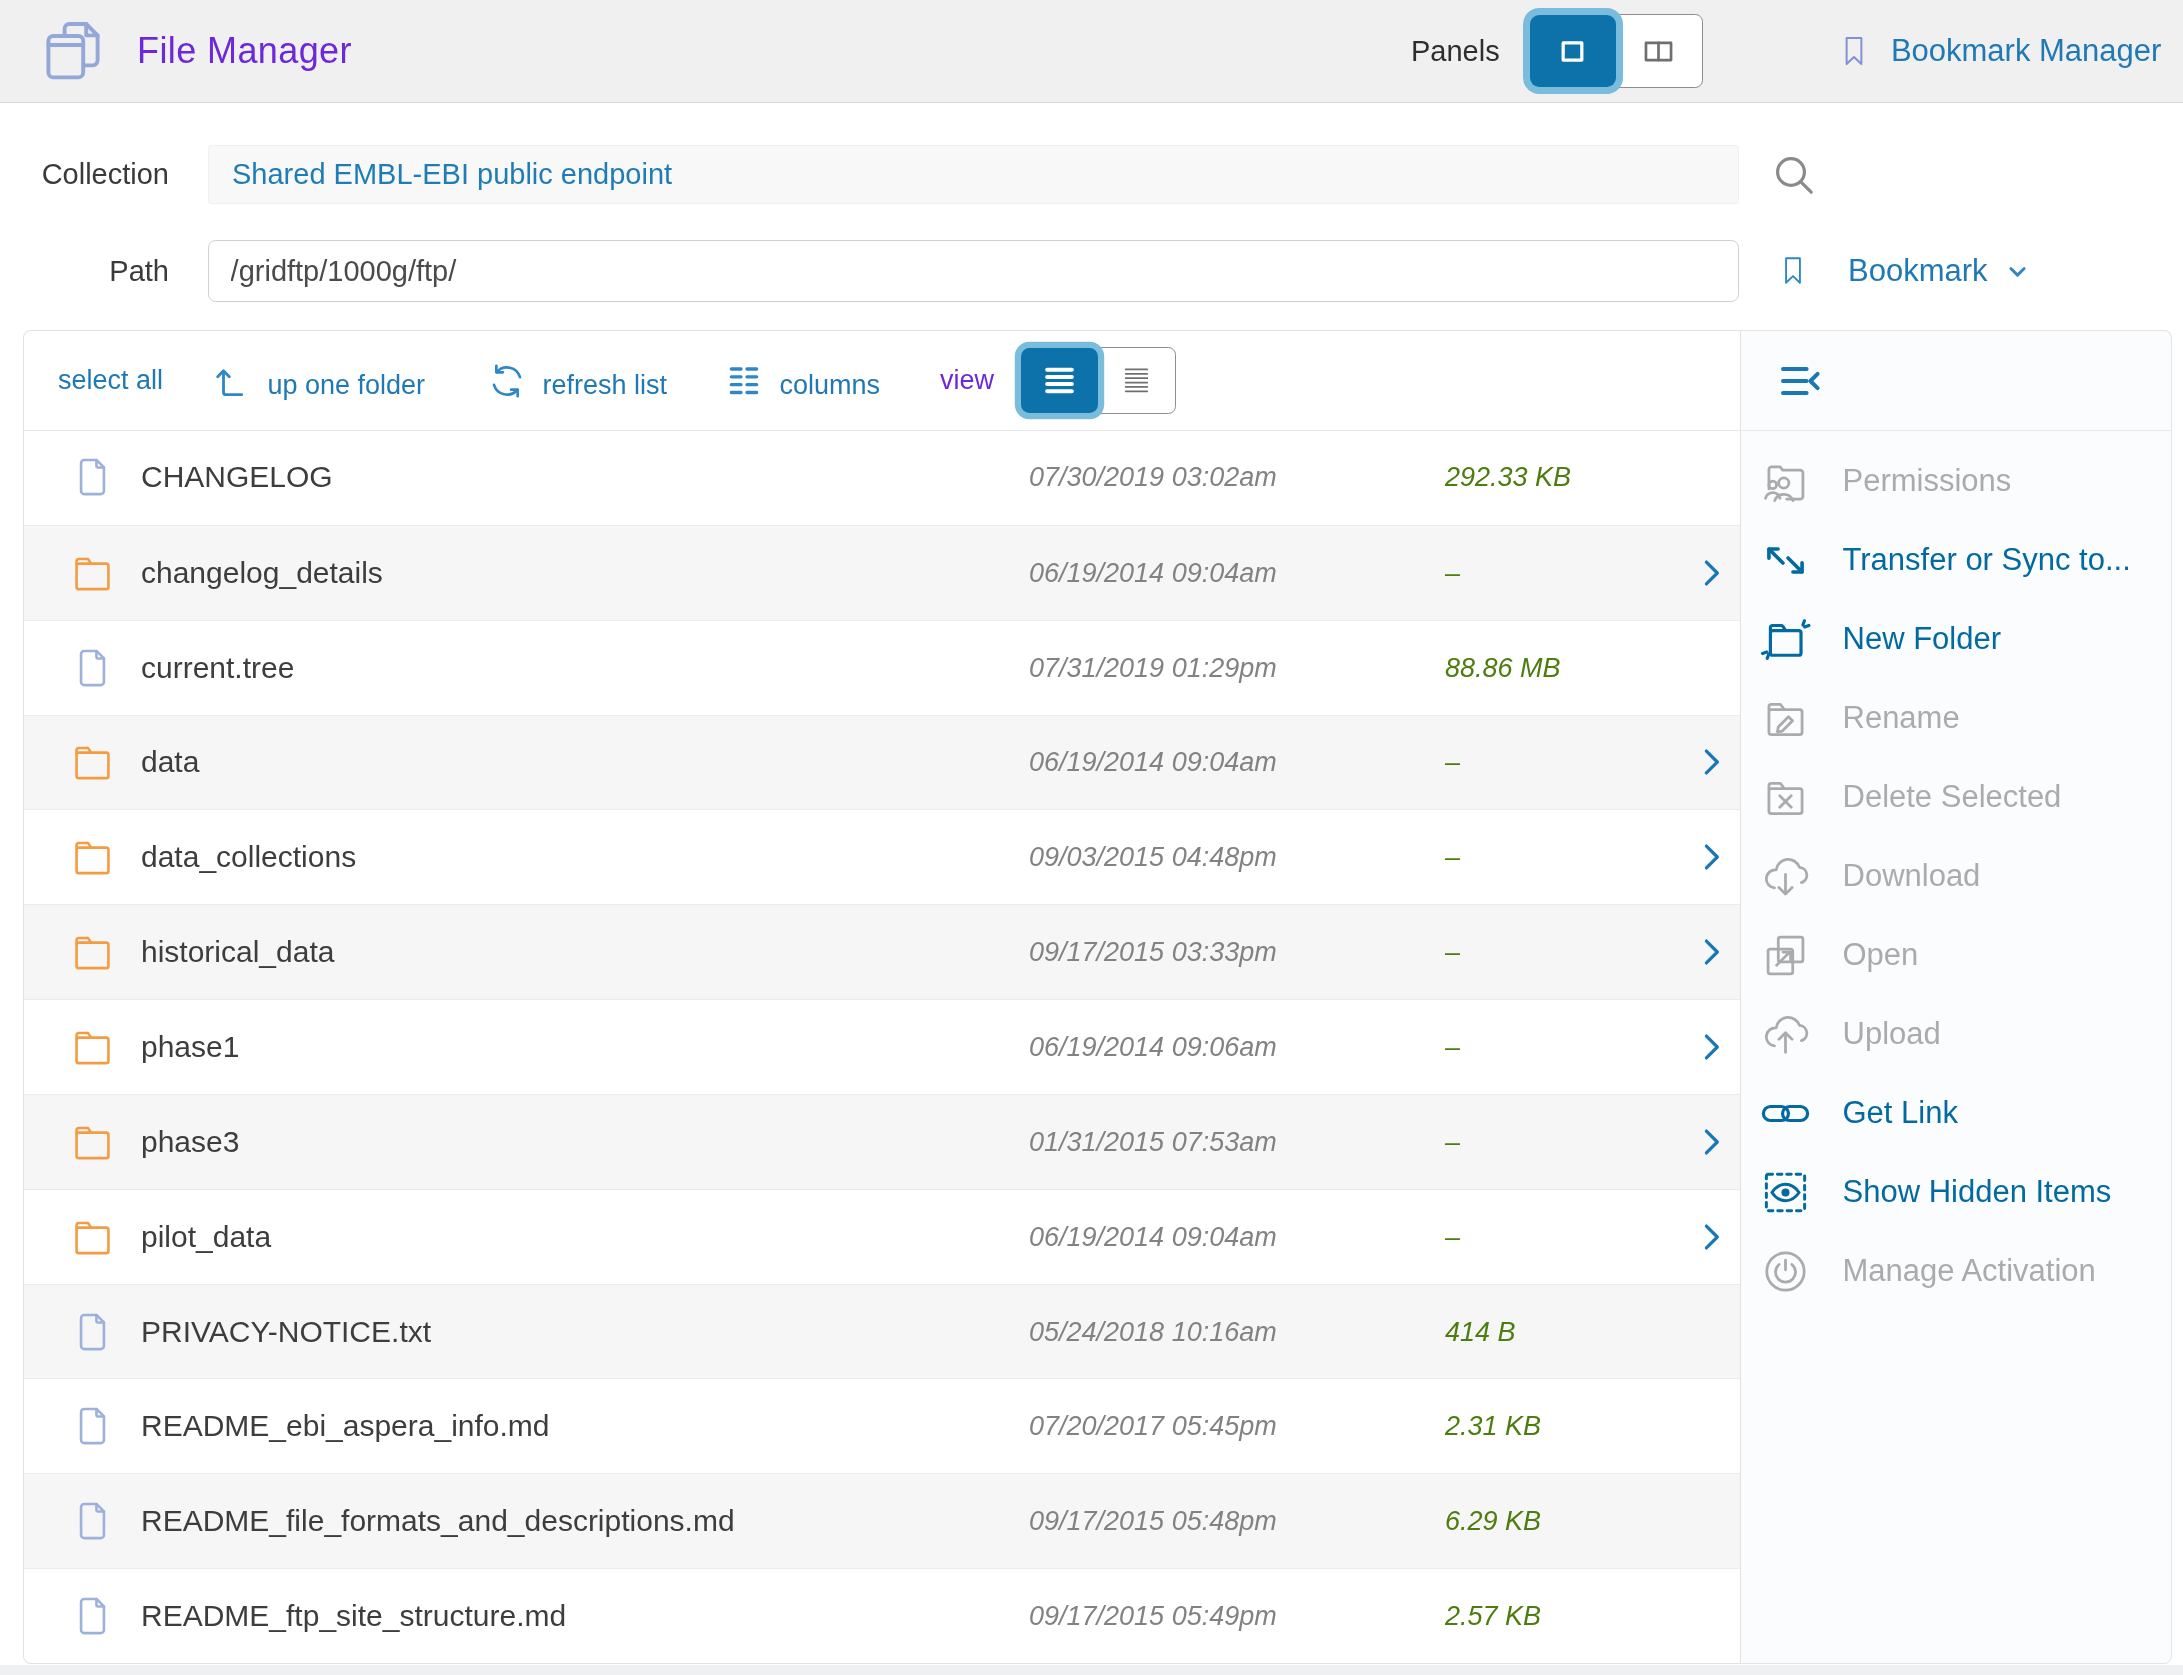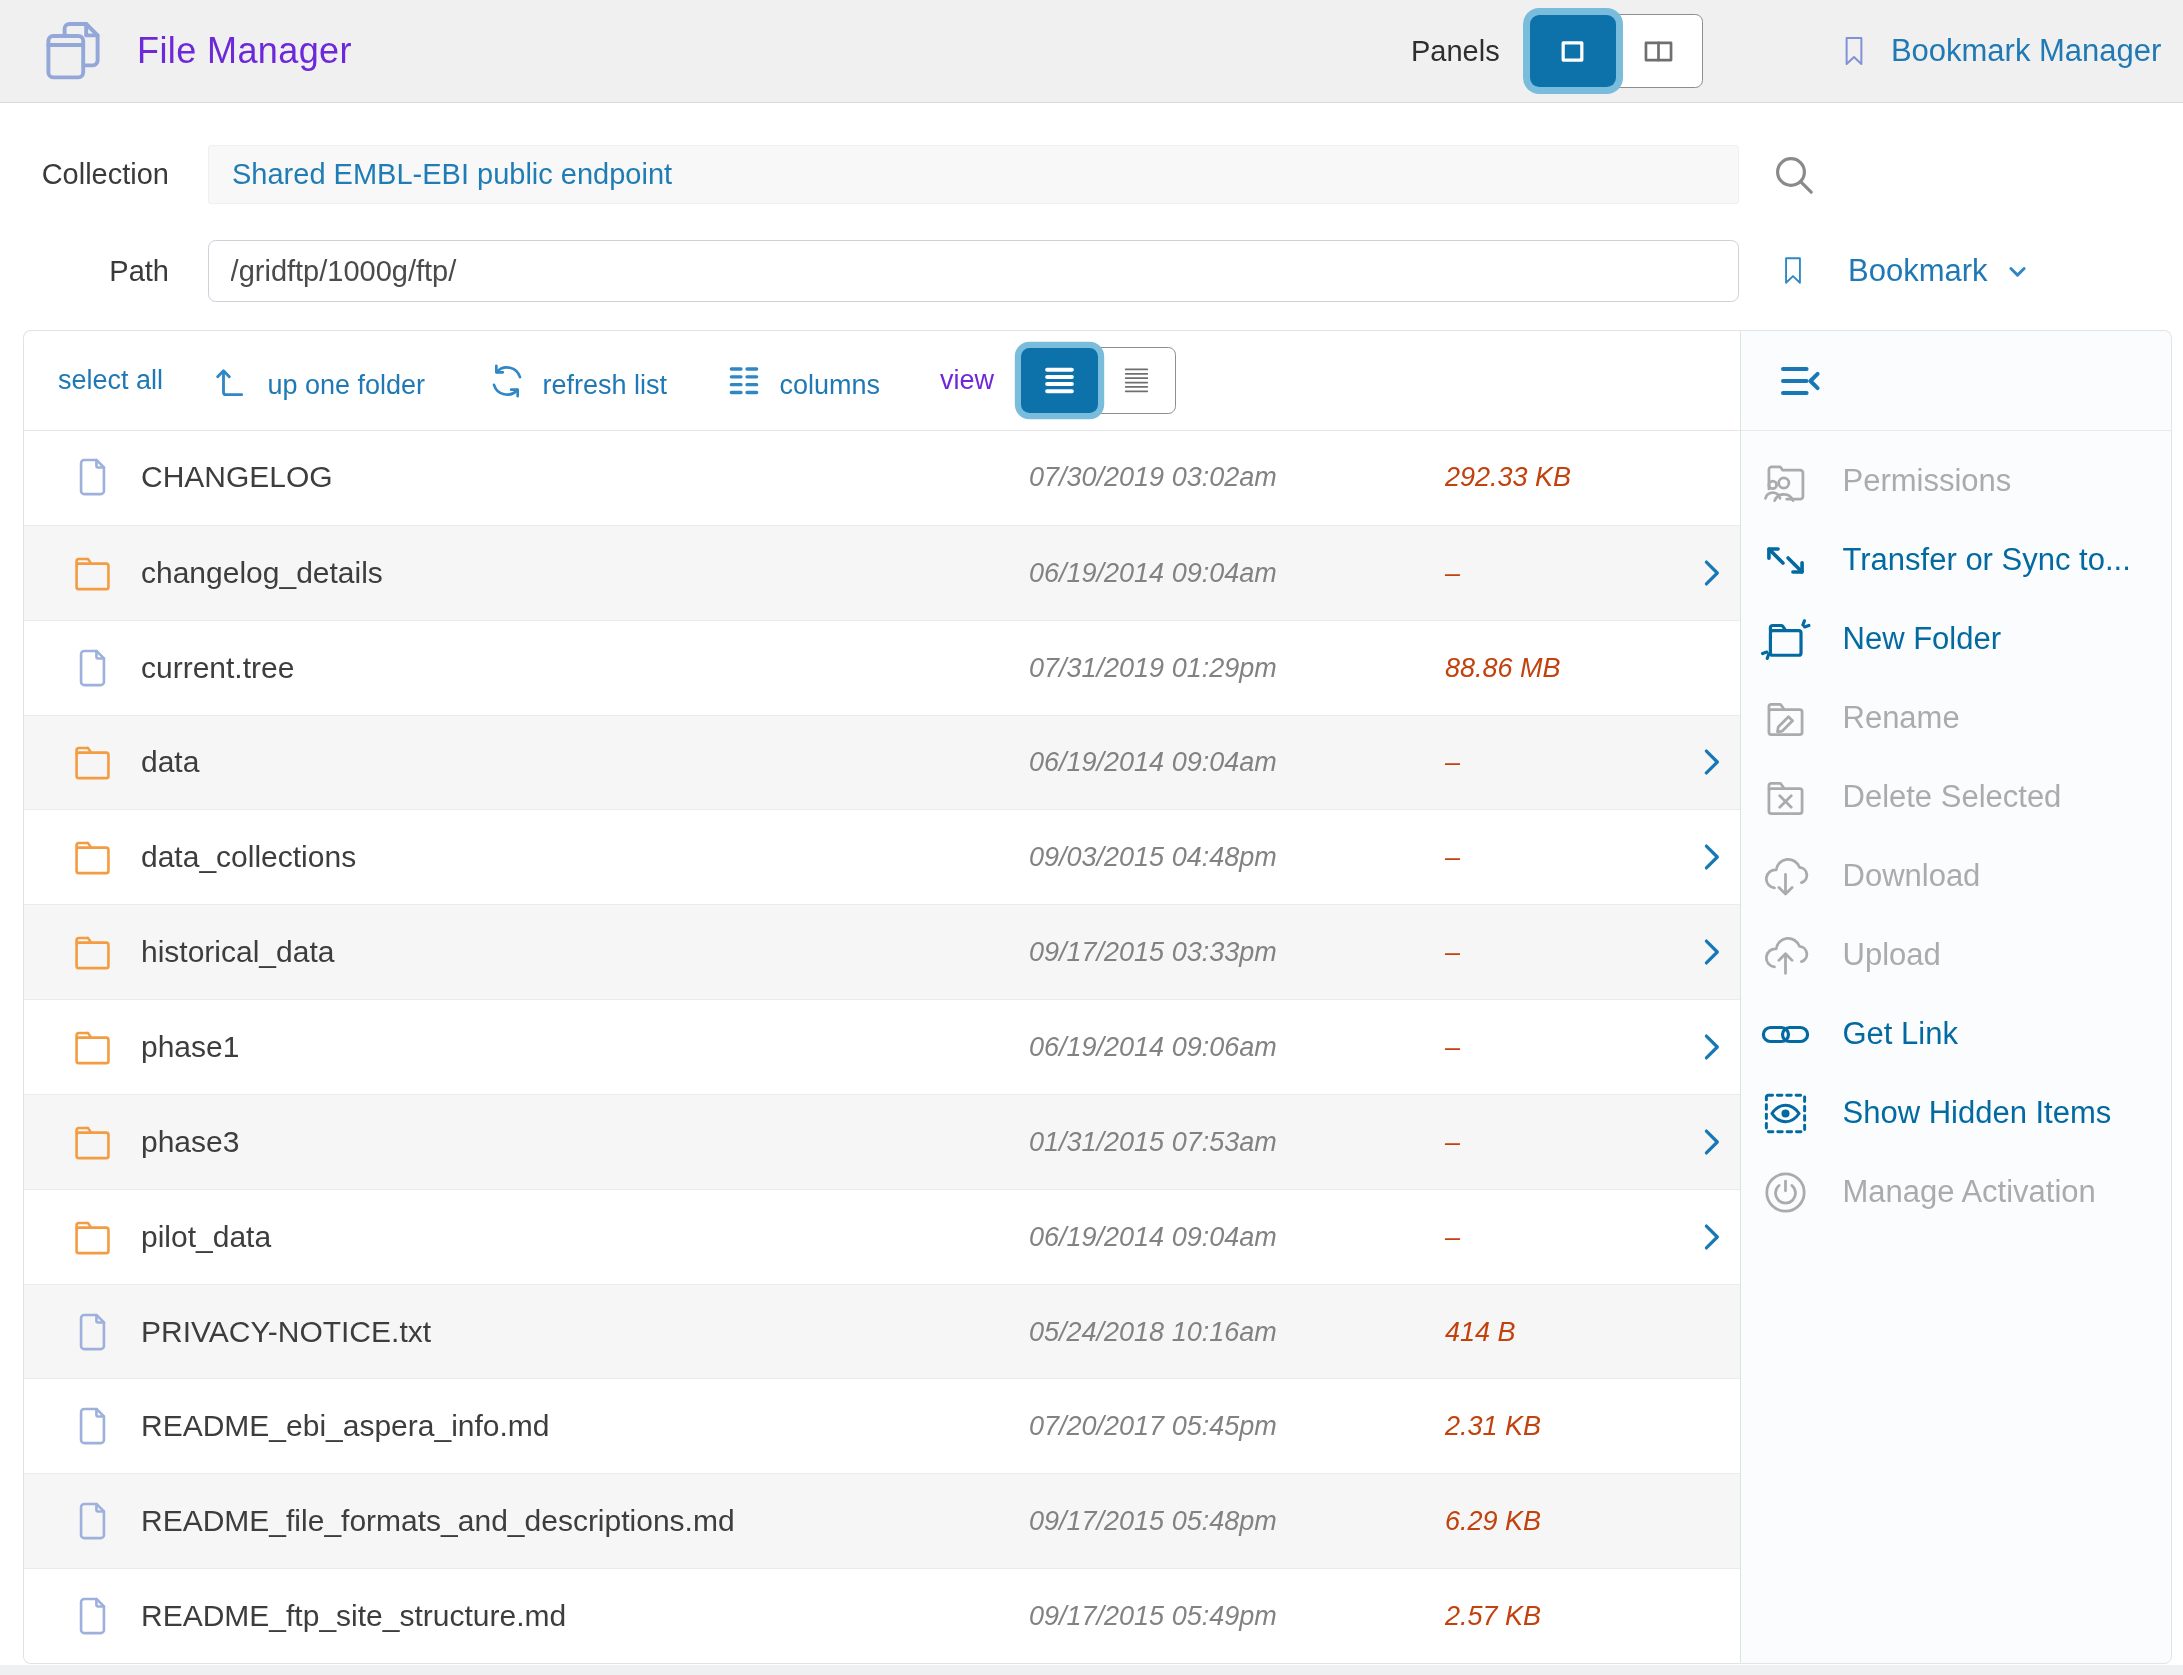--- a/index.html
+++ b/index.html
@@ -66,21 +66,21 @@
 
   .rows{position:absolute;top:99px;left:0;right:0;bottom:0;display:grid;grid-template-rows:repeat(13,1fr)}
   .frow{position:relative;border-top:0.8px solid #ebebeb;cursor:pointer}
   .frow:first-child{border-top:none}
   .frow.alt{background:#f6f6f6}
   .ficon{position:absolute;left:46px;top:50%;transform:translateY(-50%);width:45px;height:45px}
   .frow.file .ficon{color:#9db1dc}
   .frow.folder .ficon{color:#f49c42}
   .fname{position:absolute;left:117px;top:50%;transform:translateY(-50%);font-size:30px;color:#3d3d3d;white-space:nowrap}
   .fdate{position:absolute;left:1005px;top:50%;transform:translateY(-50%);font-size:27px;font-style:italic;color:#828282;white-space:nowrap}
-  .fsize{position:absolute;left:1421px;top:50%;transform:translateY(-50%);font-size:27px;font-style:italic;color:#c2410c;white-space:nowrap}
+  .fsize{position:absolute;left:1421px;top:50%;transform:translateY(-50%);font-size:27px;font-style:italic;color:#4d7c0f;white-space:nowrap}
   .frow-chevron{position:absolute;left:1670px;top:50%;transform:translateY(-50%);width:35px;height:35px;color:#1878b6}
 
   
   .sidebar{position:absolute;left:1740px;top:330px;width:432px;height:1334px;box-sizing:border-box;
     background:#fbfcfd;border:1.5px solid #e2e5e8;border-left:1.5px solid #dfe2e5;border-radius:0 7.7px 7.7px 0}
   .sidebar-top{height:99px;border-bottom:1.5px solid #e9e9e9;display:flex;align-items:center}
   .collapse-btn{margin-left:35px;width:48px;height:48px;color:#1878b6;background:none;border:none;padding:0;cursor:pointer}
   .side-list{list-style:none;margin:10.8px 0 0 0;padding:0}
   .side-item{height:79px;display:flex;align-items:center;padding-left:18.5px;cursor:pointer}
   .side-icon{width:51px;height:51px;flex:none}
@@ -489,20 +489,31 @@
     <span class="side-icon" data-icon="download-icon">
           <svg viewBox="0 0 24 24" fill="none" stroke="currentColor" stroke-width="1.3" stroke-linecap="round" stroke-linejoin="round">
             <path d="M6.8 17.3a4.2 4.2 0 1 1 .8-8.4 5.7 5.7 0 0 1 11-1.2 3.7 3.7 0 0 1 .9 7.2"></path>
             <path d="M12 11v9"></path>
             <path d="m8.9 17.2 3.1 3.1 3.1-3.1"></path>
           </svg>
         </span>
     <span class="side-label">Download</span>
   </li>
 
+  <li class="side-item disabled">
+    <span class="side-icon" data-icon="open-icon">
+          <svg viewBox="0 0 24 24" fill="none" stroke="currentColor" stroke-width="1.3" stroke-linecap="round" stroke-linejoin="round">
+            <rect x="8.6" y="3.4" width="11.6" height="11.6" rx="1"></rect>
+            <rect x="3.8" y="9" width="11.6" height="11.6" rx="1"></rect>
+            <path d="m7.8 16.6 6.2-6.2"></path>
+            <path d="M14.4 14v-3.6h-3.6"></path>
+          </svg>
+        </span>
+    <span class="side-label">Open</span>
+  </li>
 
   <li class="side-item disabled">
     <span class="side-icon" data-icon="upload-icon">
           <svg viewBox="0 0 24 24" fill="none" stroke="currentColor" stroke-width="1.3" stroke-linecap="round" stroke-linejoin="round">
             <path d="M6.8 17.3a4.2 4.2 0 1 1 .8-8.4 5.7 5.7 0 0 1 11-1.2 3.7 3.7 0 0 1 .9 7.2"></path>
             <path d="M12 20.4v-9"></path>
             <path d="m8.9 14.3 3.1-3.1 3.1 3.1"></path>
           </svg>
         </span>
     <span class="side-label">Upload</span>

